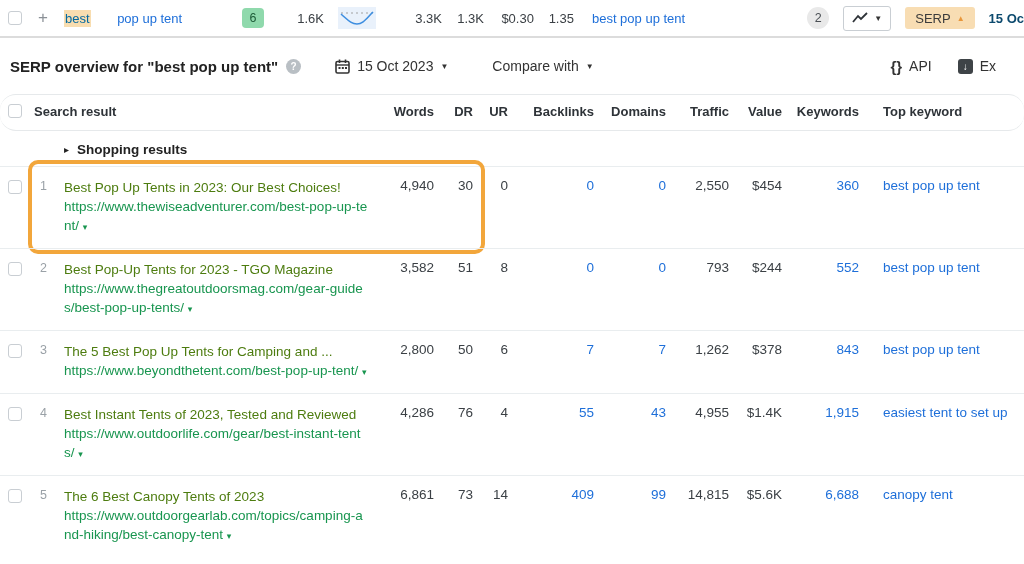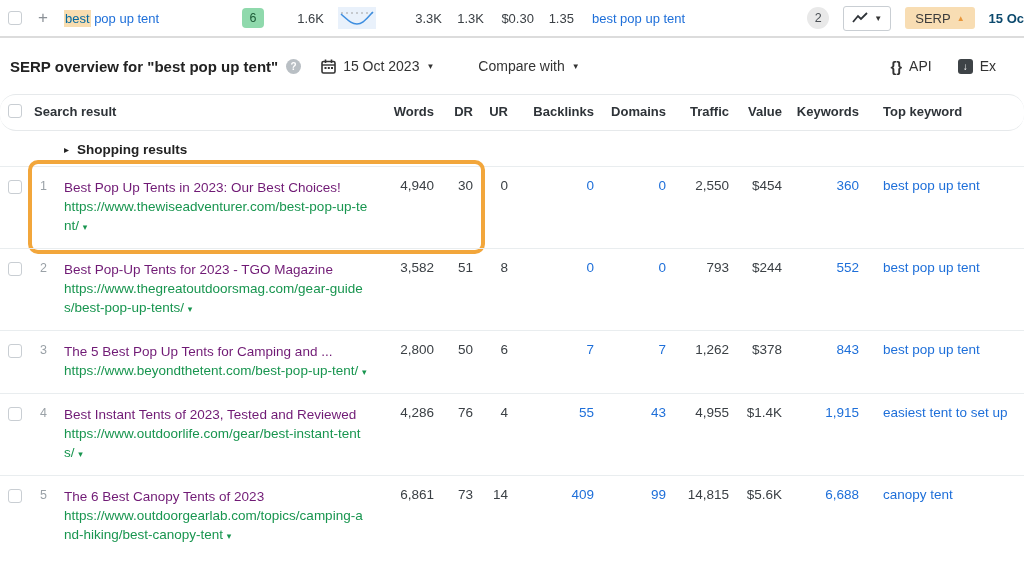--- a/index.html
+++ b/index.html
@@ -6,21 +6,21 @@
   html,body { width:1024px; height:564px; overflow:hidden; background:#fff;
     font-family:"Liberation Sans","DejaVu Sans",sans-serif; color:#333; }
 
   
   .topbar { height:38px; display:flex; align-items:center; border-bottom:2px solid #dcdcdc;
     padding:0 0 0 8px; font-size:13px; white-space:nowrap; overflow:hidden; }
   .checkbox { width:14px; height:14px; border:1.5px solid #c9ced3; border-radius:3px; background:#fff; display:inline-block; flex:none; }
   .plus { color:#8a9096; font-size:17px; margin-left:16px; font-weight:400; cursor:pointer; }
   .kw-cell { width:178px; margin-left:16px; }
   .kw-hl { background:#f8ddb0; color:#0369a1; padding:1px 1px; }
-  .kw-rest { color:#1e6fd9; }
+  .kw-rest { color:#1e6fd9;padding-left:23px; }
   a { text-decoration:none; cursor:pointer; }
   .badge-green { background:#8fd9ac; color:#1d5c38; min-width:22px; height:20px; border-radius:4px;
     display:inline-flex; align-items:center; justify-content:center; font-size:12.5px; flex:none; }
   .num-cell { display:inline-block; text-align:right; color:#3b4045; }
   .w60{width:60px;} .w42{width:42px;} .w50{width:50px;} .w40{width:40px;}
   .spark { width:38px; height:22px; background:#e9f1fb; margin-left:14px; flex:none; }
   .top-link { color:#1e6fd9; margin-left:18px; }
   .badge-gray { background:#e9e9e9; color:#4a4f54; width:22px; height:22px; border-radius:50%;
     display:inline-flex; align-items:center; justify-content:center; font-size:12.5px; margin-left:auto; flex:none; }
   .chart-btn { display:inline-flex; align-items:center; gap:6px; border:1px solid #c9ced3; border-radius:3px;
@@ -30,21 +30,21 @@
     height:22px; padding:0 10px; margin-left:14px; font-size:13px; color:#3b3b3b; cursor:pointer; flex:none; }
   .serp-btn .up { font-size:8px; color:#e8963a; }
   .date-clip { margin-left:14px; color:#0c4a6e;font-weight:bold; }
 
   
   .subheader { height:56px; display:flex; align-items:center; padding:0 28px 0 10px; font-size:14px; }
   .page-title { font-size:15px; font-weight:700; color:#222; }
   .q-icon { width:15px; height:15px; border-radius:50%; background:#b9bfc4; color:#fff; font-size:10px; font-weight:700;
     display:inline-flex; align-items:center; justify-content:center; margin-left:8px; }
   .date-btn, .compare-btn { display:inline-flex; align-items:center; gap:7px; color:#333; cursor:pointer; background:none; border:none; font-size:14px; font-family:inherit; }
-  .date-btn { margin-left:20px; }
+  .date-btn { margin-left:34px; }
   .compare-btn { margin-left:44px; }
   .dd-sm { font-size:8px; color:#333; }
   .right-tools { margin-left:auto; display:flex; align-items:center; gap:26px; }
   .api-btn { display:inline-flex; align-items:center; gap:7px; background:none; border:none; font-size:14px; color:#333; font-family:inherit; cursor:pointer; }
   .braces { font-weight:700; font-size:15px; }
   .export-btn { display:inline-flex; align-items:center; gap:7px; background:none; border:none; font-size:14px; color:#333; font-family:inherit; cursor:pointer; }
   .dl-icon { width:15px; height:15px; background:#3e4347; color:#fff; border-radius:3px; font-size:10px;
     display:inline-flex; align-items:center; justify-content:center; }
 
   
@@ -54,21 +54,21 @@
   .h-result { grid-column:2 / 4; }
   .num { text-align:right; }
   .c-topkw { padding-left:24px; }
   .group-row { padding:11px 0 9px; }
   .group-label { grid-column:3 / 13; font-weight:700; font-size:13.5px; color:#222; display:flex; align-items:center; gap:8px; }
   .tri { font-size:10px; color:#222; }
   .trow { padding:11px 0; border-top:1px solid #e9edef; position:relative; font-size:13.5px; }
   .trow .c-check { padding-left:8px; padding-top:2px; }
   .c-rank { color:#9aa1a7; font-size:12.5px; padding-left:6px; padding-top:1px; }
   .c-result { padding-right:14px; word-break:break-all; line-height:19px; }
-  .title-link { color:#701a75; }
+  .title-link { color:#4d7c0f; }
   .url-link { color:#18954f; }
   .caret-g { color:#18954f; font-size:9px; cursor:pointer; }
   .cell-dark { color:#3b4045; }
   .cell-link { color:#1e6fd9; }
   .hl-box { position:absolute; left:28px; top:-7px; width:457px; height:calc(100% + 13px);
     border:4px solid #f2a63b; border-radius:10px; pointer-events:none; }
 </style>
 </head>
 <body>
 

